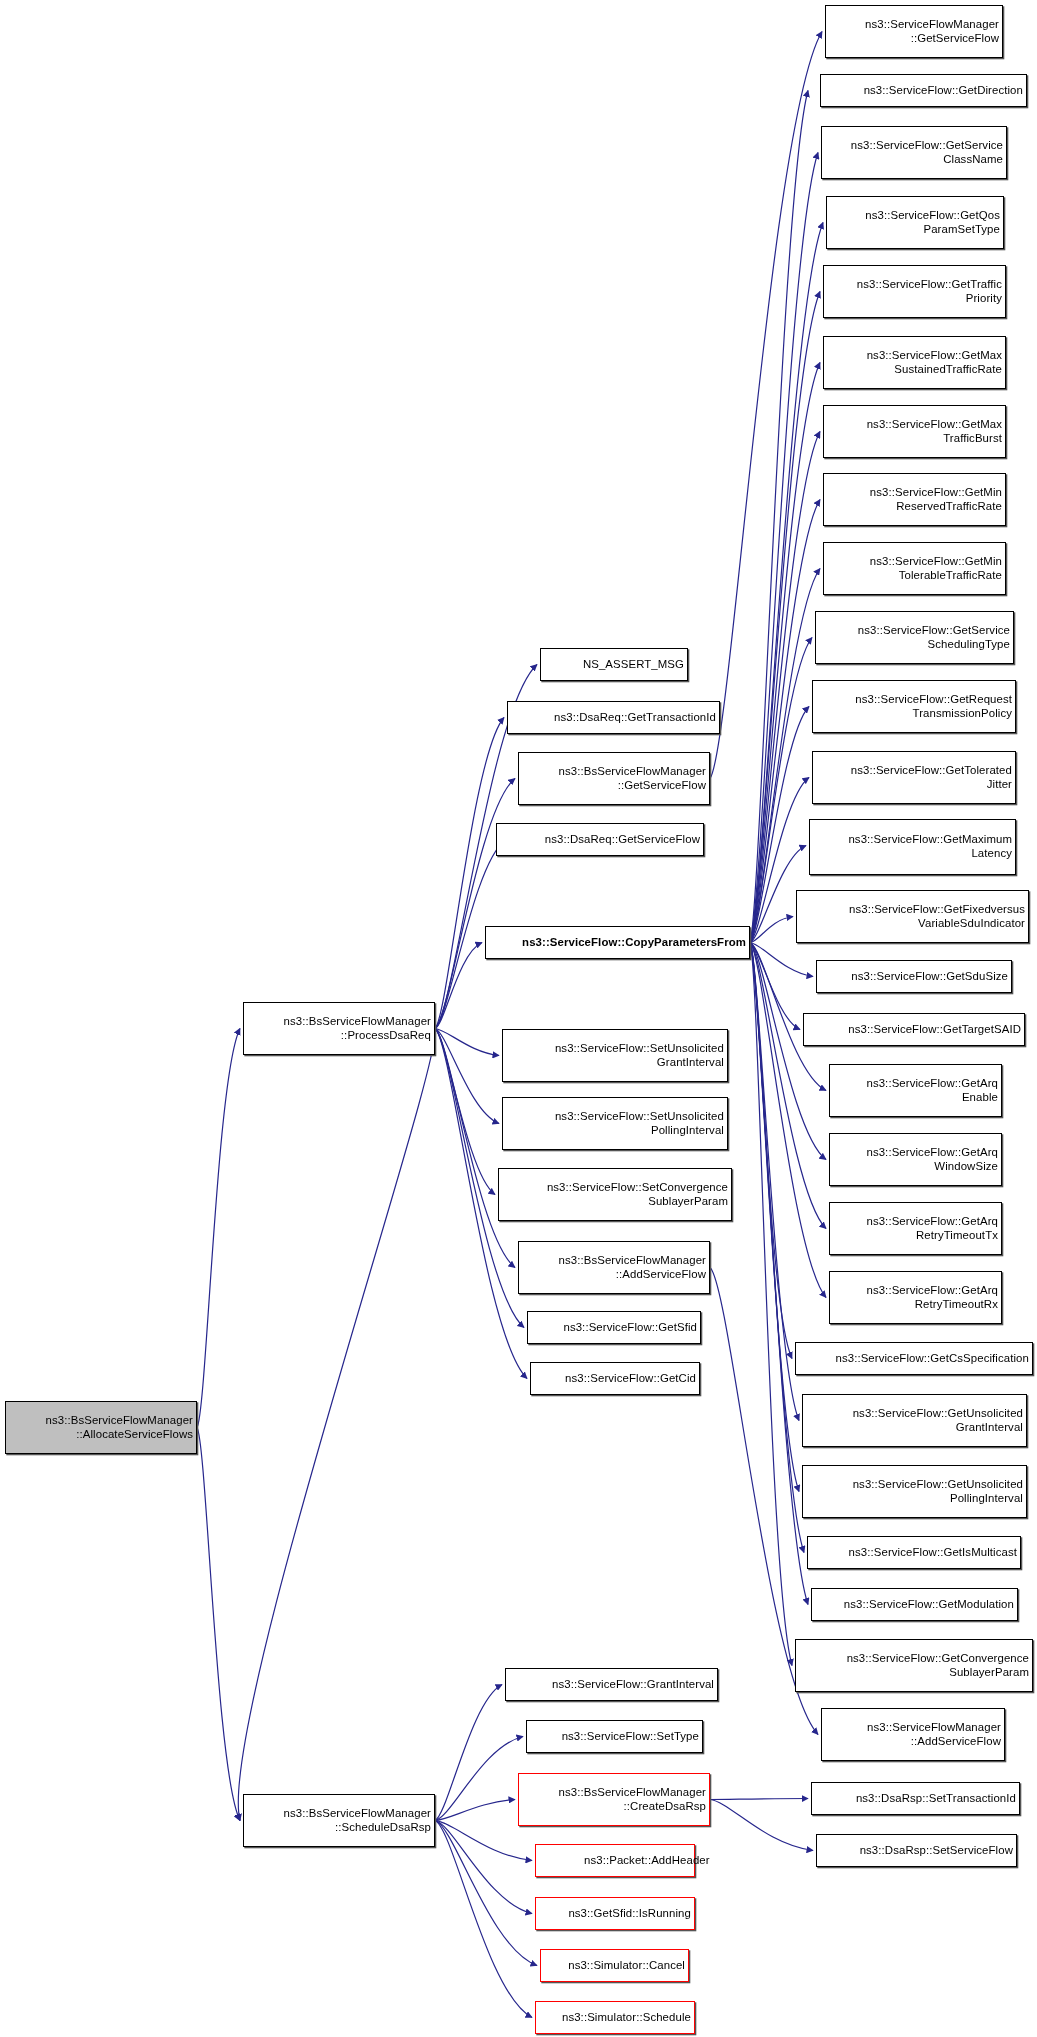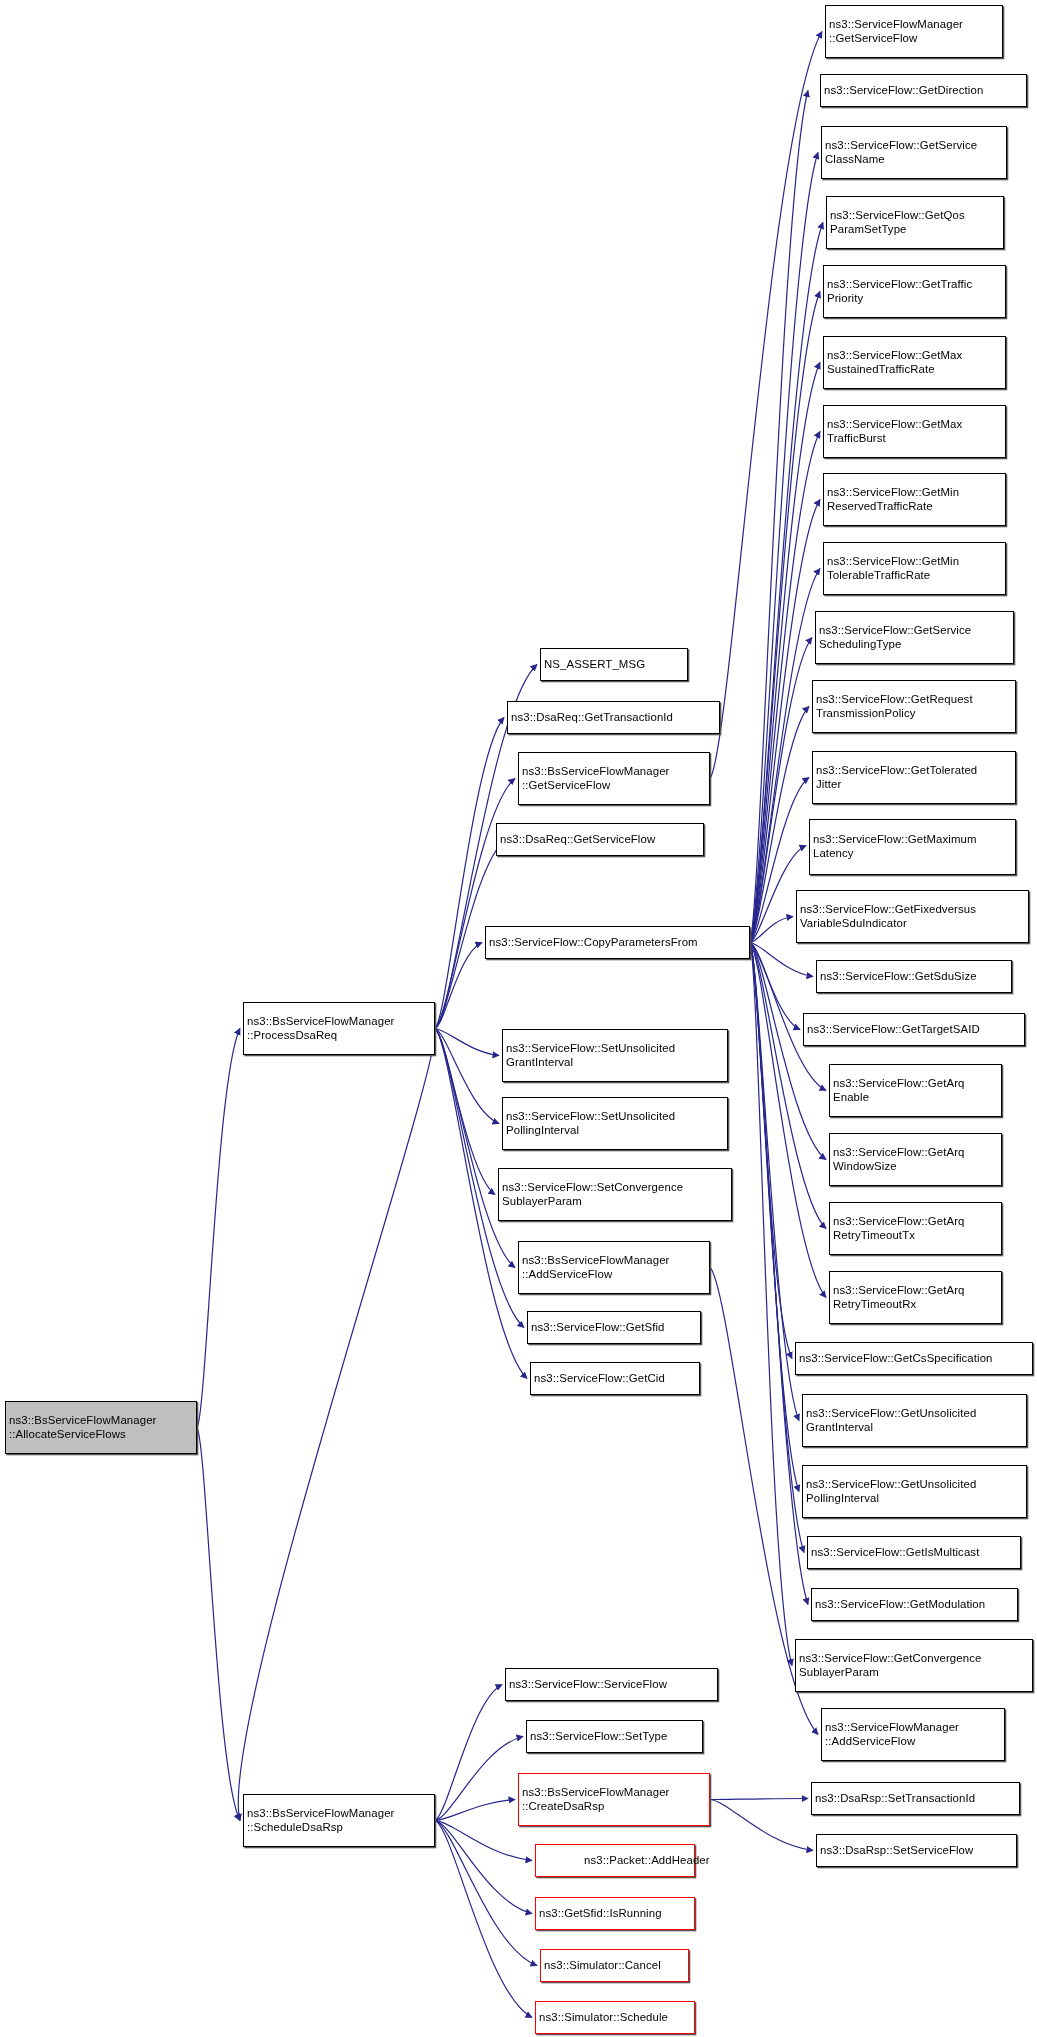--- a/index.html
+++ b/index.html
@@ -1,20 +1,20 @@
 <!DOCTYPE html>
 <html><head>
 <meta charset="utf-8">
 <style>
   html,body{margin:0;padding:0;background:#ffffff;}
   body{font-family:"Liberation Sans","DejaVu Sans",sans-serif;}
   #canvas{position:relative;width:1037px;height:2037px;background:#ffffff;overflow:hidden;}
   #edges{position:absolute;left:0;top:0;width:1037px;height:2037px;pointer-events:none;}
   .node{position:absolute;box-sizing:border-box;display:flex;align-items:center;
-        justify-content:center;text-align:left;background:#ffffff;
+        justify-content:center;text-align:right;background:#ffffff;
         border:1px solid #000000;color:#000000;line-height:1.22;
         font-size:11.4px;letter-spacing:0.1px;padding:1px 3px;
         box-shadow:1.3px 1.3px 0 0 #555555;}
   .node.root{background:#bfbfbf;}
   .node.hl{border-color:#ff0000;}
   .node .lbl{white-space:pre-line;display:block;width:100%;}
 </style>
 </head>
 <body>
 
@@ -97,21 +97,21 @@
       <div class="node" style="left: 507px; top: 701px; width: 213px; height: 33px;">
         <span class="lbl">ns3::DsaReq::GetTransactionId</span>
       </div>
       <div class="node" style="left: 518px; top: 752px; width: 192px; height: 53px;">
         <span class="lbl">ns3::BsServiceFlowManager
 ::GetServiceFlow</span>
       </div>
       <div class="node" style="left: 496px; top: 823px; width: 208px; height: 33px;">
         <span class="lbl">ns3::DsaReq::GetServiceFlow</span>
       </div>
-      <div class="node" style="left: 485px; top: 926px; width: 265px; height: 33px;">
+      <div class="node" style="left: 485px; top: 926px; width: 265px; height: 33px; font-weight: bold;">
         <span class="lbl">ns3::ServiceFlow::CopyParametersFrom</span>
       </div>
       <div class="node" style="left: 502px; top: 1029px; width: 226px; height: 53px;">
         <span class="lbl">ns3::ServiceFlow::SetUnsolicited
 GrantInterval</span>
       </div>
       <div class="node" style="left: 502px; top: 1097px; width: 226px; height: 53px;">
         <span class="lbl">ns3::ServiceFlow::SetUnsolicited
 PollingInterval</span>
       </div>
@@ -123,21 +123,21 @@
         <span class="lbl">ns3::BsServiceFlowManager
 ::AddServiceFlow</span>
       </div>
       <div class="node" style="left: 527px; top: 1311px; width: 174px; height: 33px;">
         <span class="lbl">ns3::ServiceFlow::GetSfid</span>
       </div>
       <div class="node" style="left: 530px; top: 1362px; width: 170px; height: 33px;">
         <span class="lbl">ns3::ServiceFlow::GetCid</span>
       </div>
       <div class="node" style="left: 505px; top: 1668px; width: 213px; height: 33px;">
-        <span class="lbl">ns3::ServiceFlow::ServiceFlow</span>
+        <span class="lbl">ns3::ServiceFlow::GrantInterval</span>
       </div>
       <div class="node" style="left: 526px; top: 1720px; width: 177px; height: 33px;">
         <span class="lbl">ns3::ServiceFlow::SetType</span>
       </div>
       <div class="node hl" style="left: 518px; top: 1773px; width: 192px; height: 53px;">
         <span class="lbl">ns3::BsServiceFlowManager
 ::CreateDsaRsp</span>
       </div>
       <div class="node hl" style="left: 535px; top: 1844px; width: 160px; height: 33px; padding-left: 48px;">
         <span class="lbl">ns3::Packet::AddHeader</span>

